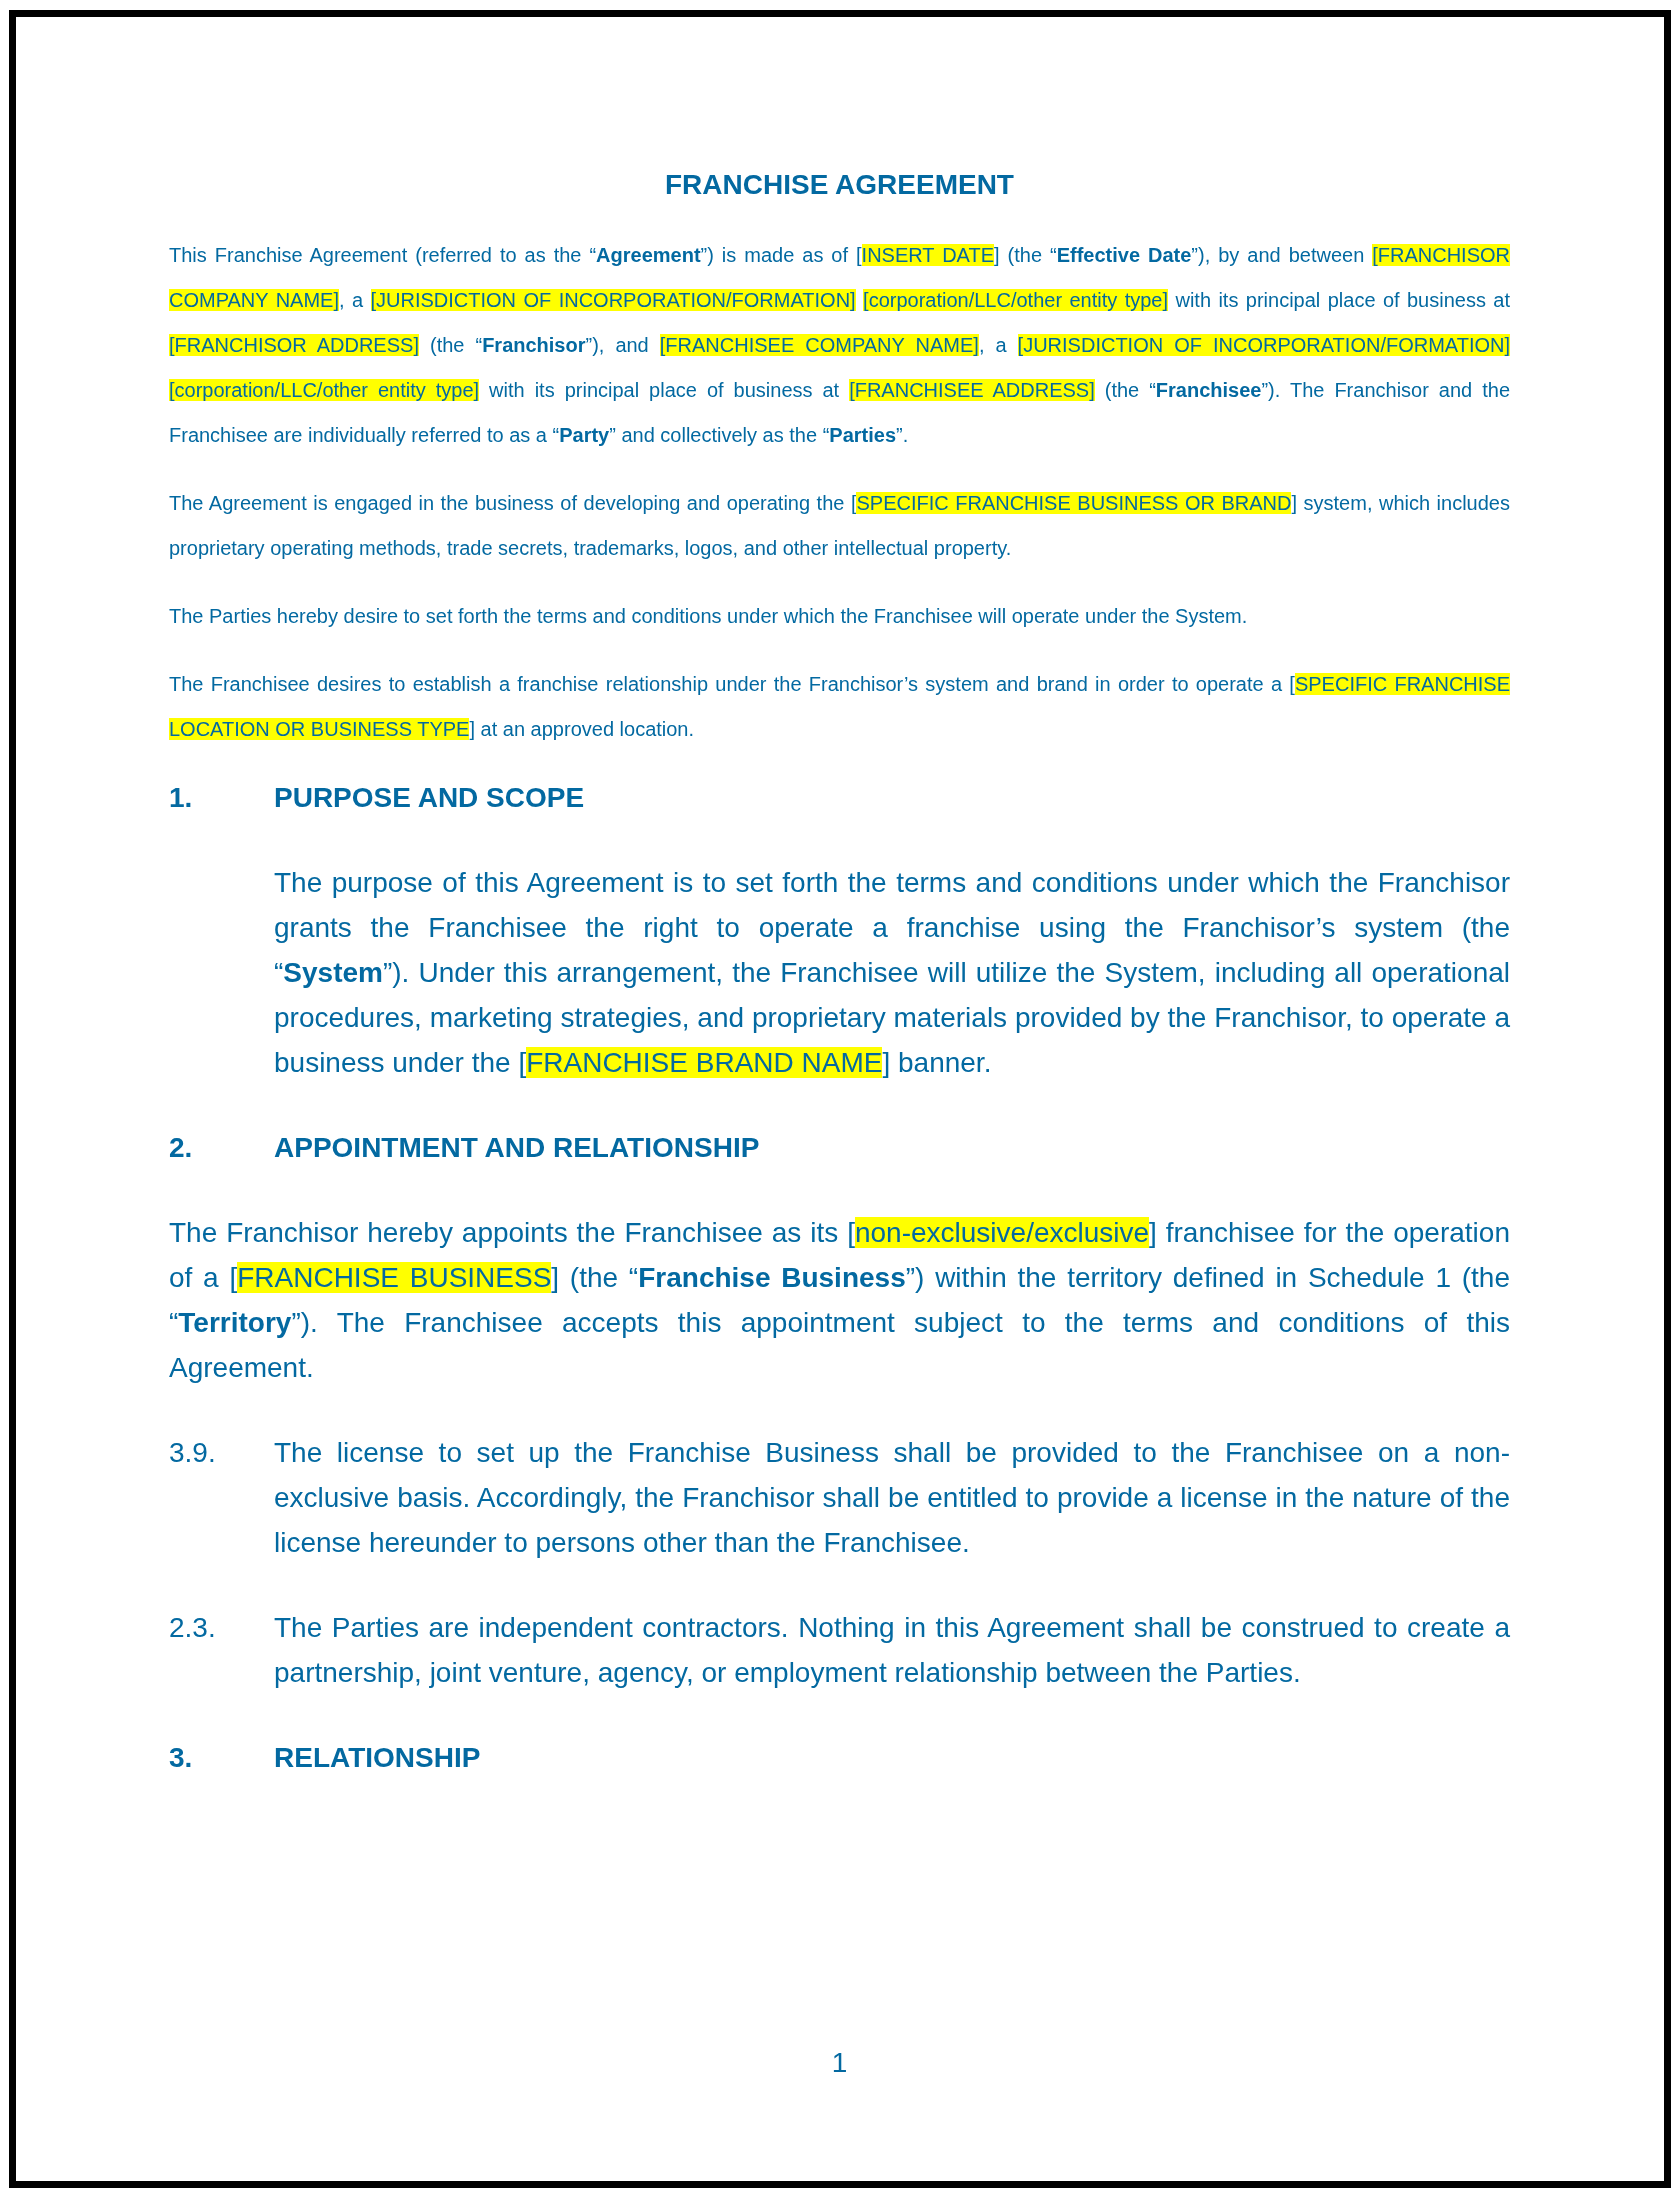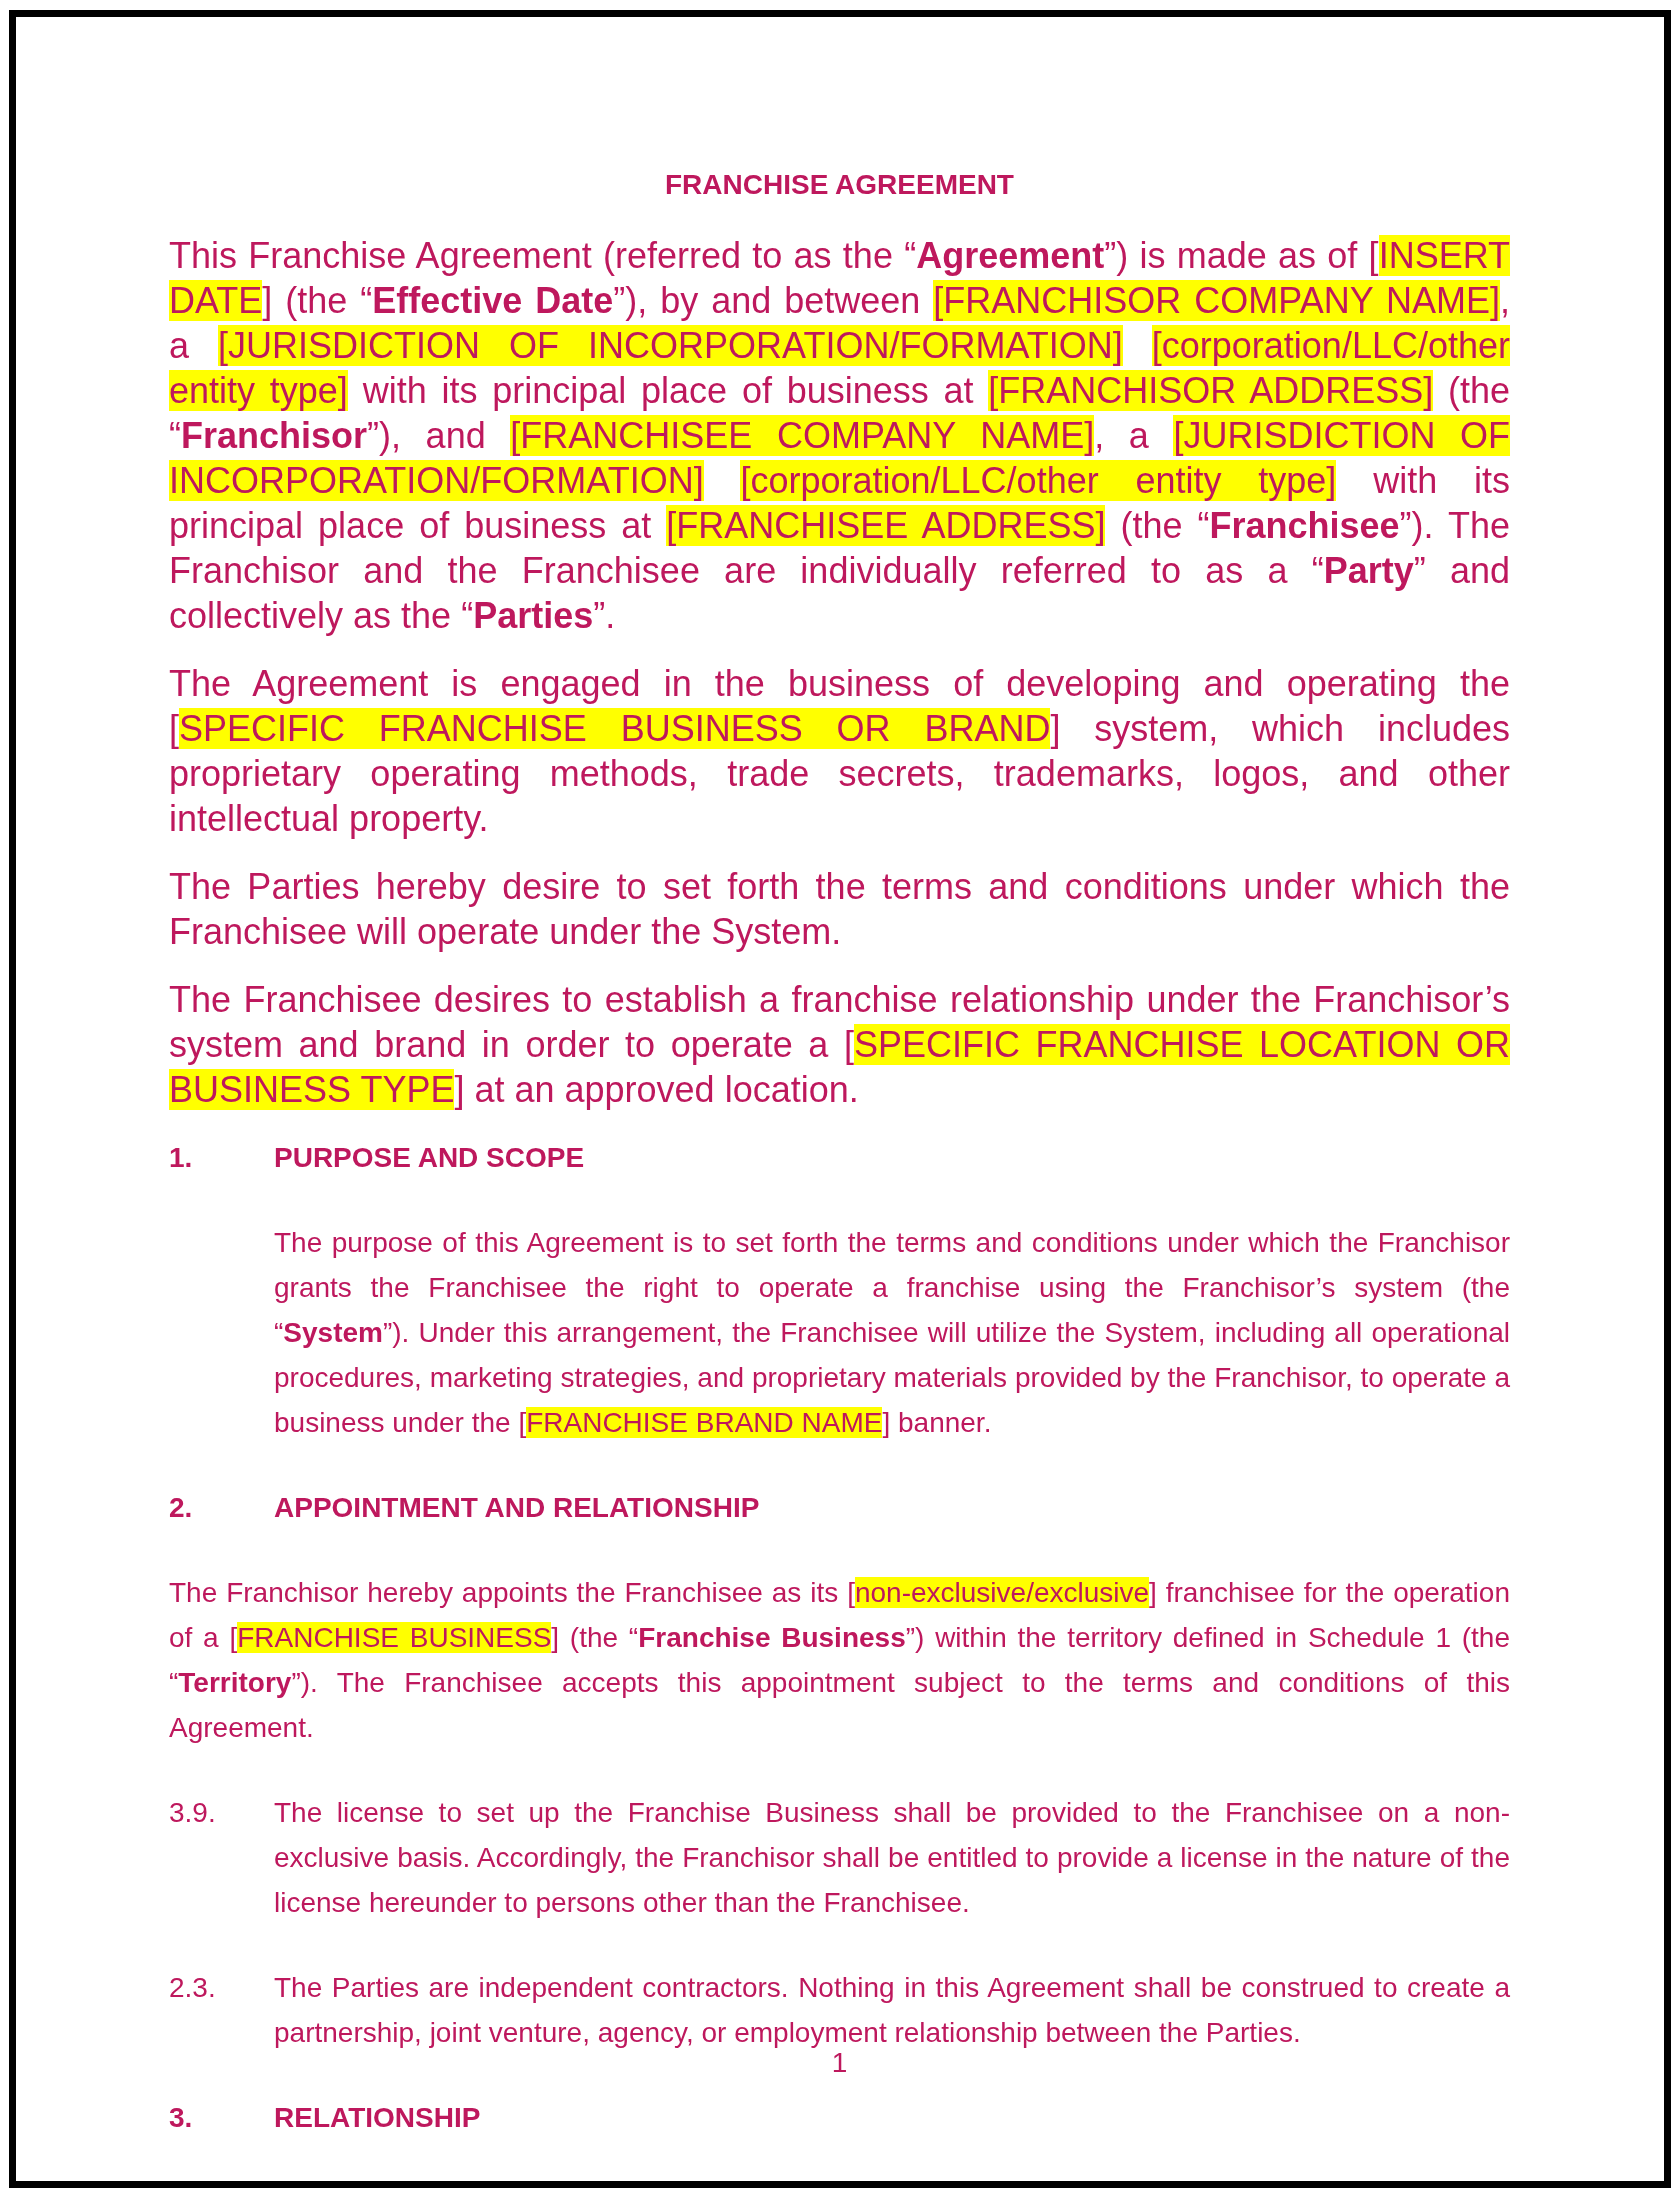--- a/index.html
+++ b/index.html
@@ -3,21 +3,21 @@
 <meta charset="utf-8">
 <style>
   html, body { margin: 0; padding: 0; background: #ffffff; }
   .page {
     position: relative;
     width: 1679px;
     height: 2201px;
     background: #ffffff;
     overflow: hidden;
     font-family: "Liberation Sans", sans-serif;
-    color: #be185d;
+    color: #0369a1;
   }
   .frame {
     position: absolute;
     left: 8.8px; top: 9.7px; right: 8px; bottom: 13px;
     border: 7px solid #000000;
     pointer-events: none;
   }
   .content {
     position: absolute;
     left: 169px;
@@ -25,21 +25,21 @@
     top: 162px;
   }
   .doc-title {
     text-align: center;
     font-weight: bold;
     font-size: 28px;
     line-height: 45px;
     margin: 0 0 25.5px 0;
   }
   p.intro {
-    font-size: 36px;
+    font-size: 20px;
     line-height: 45px;
     text-align: justify;
     margin: 0 0 23px 0;
   }
   .block {
     display: flex;
     margin: 0 0 40px 0;
     font-size: 28px;
     line-height: 45px;
   }

